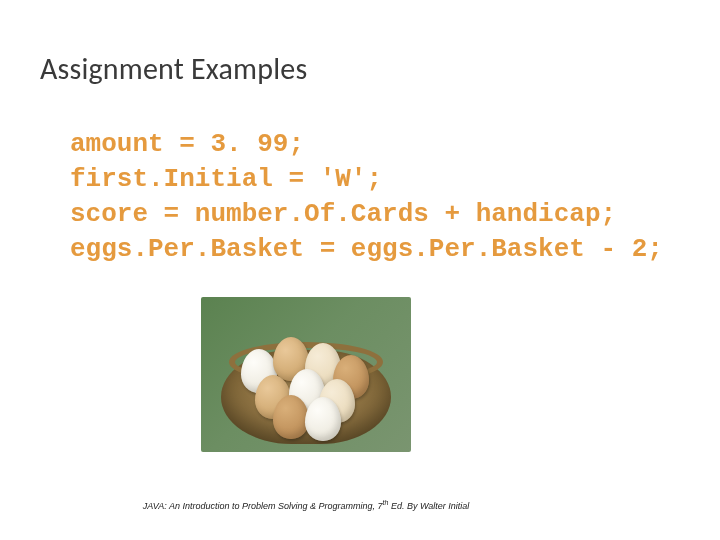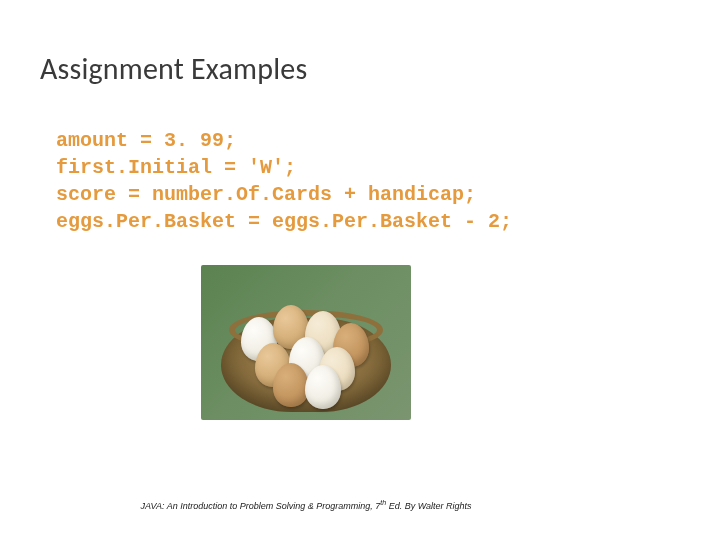--- a/index.html
+++ b/index.html
@@ -19,23 +19,23 @@
     padding: 50px 40px 30px 40px;
   }
   .title {
     font-size: 30px;
     color: #3a3a3a;
     font-weight: 400;
     margin: 0 0 40px 0;
     letter-spacing: 0.2px;
   }
   .code-block {
-    margin-left: 16px;
+    margin-left: 30px;
     font-family: "Courier New", Courier, monospace;
-    font-size: 20px;
+    font-size: 26px;
     font-weight: bold;
     color: #e59a3e;
     line-height: 1.35;
     white-space: pre;
   }
   .image-area {
     margin: 30px auto 0 auto;
     width: 210px;
     height: 155px;
     background: linear-gradient(135deg, #5b8250 0%, #6c8e62 45%, #7a9570 100%);
@@ -125,17 +125,17 @@
     <div class="egg brown2 e4"></div>
     <div class="egg brown1 e5"></div>
     <div class="egg white  e6"></div>
     <div class="egg cream  e7"></div>
     <div class="egg brown2 e8"></div>
     <div class="egg white  e9"></div>
   </div>
 
   <div class="footer">
     <div>
-      <span>JAVA: An Introduction to Problem Solving &amp; Programming, 7</span><span class="sup">th</span><span> Ed. By Walter Rights</span>
+      <span>JAVA: An Introduction to Problem Solving &amp; Programming, 7</span><span class="sup">th</span><span> Ed. By Walter Initial</span>
     </div>
   </div>
 
 </div>
 
 </body></html>

